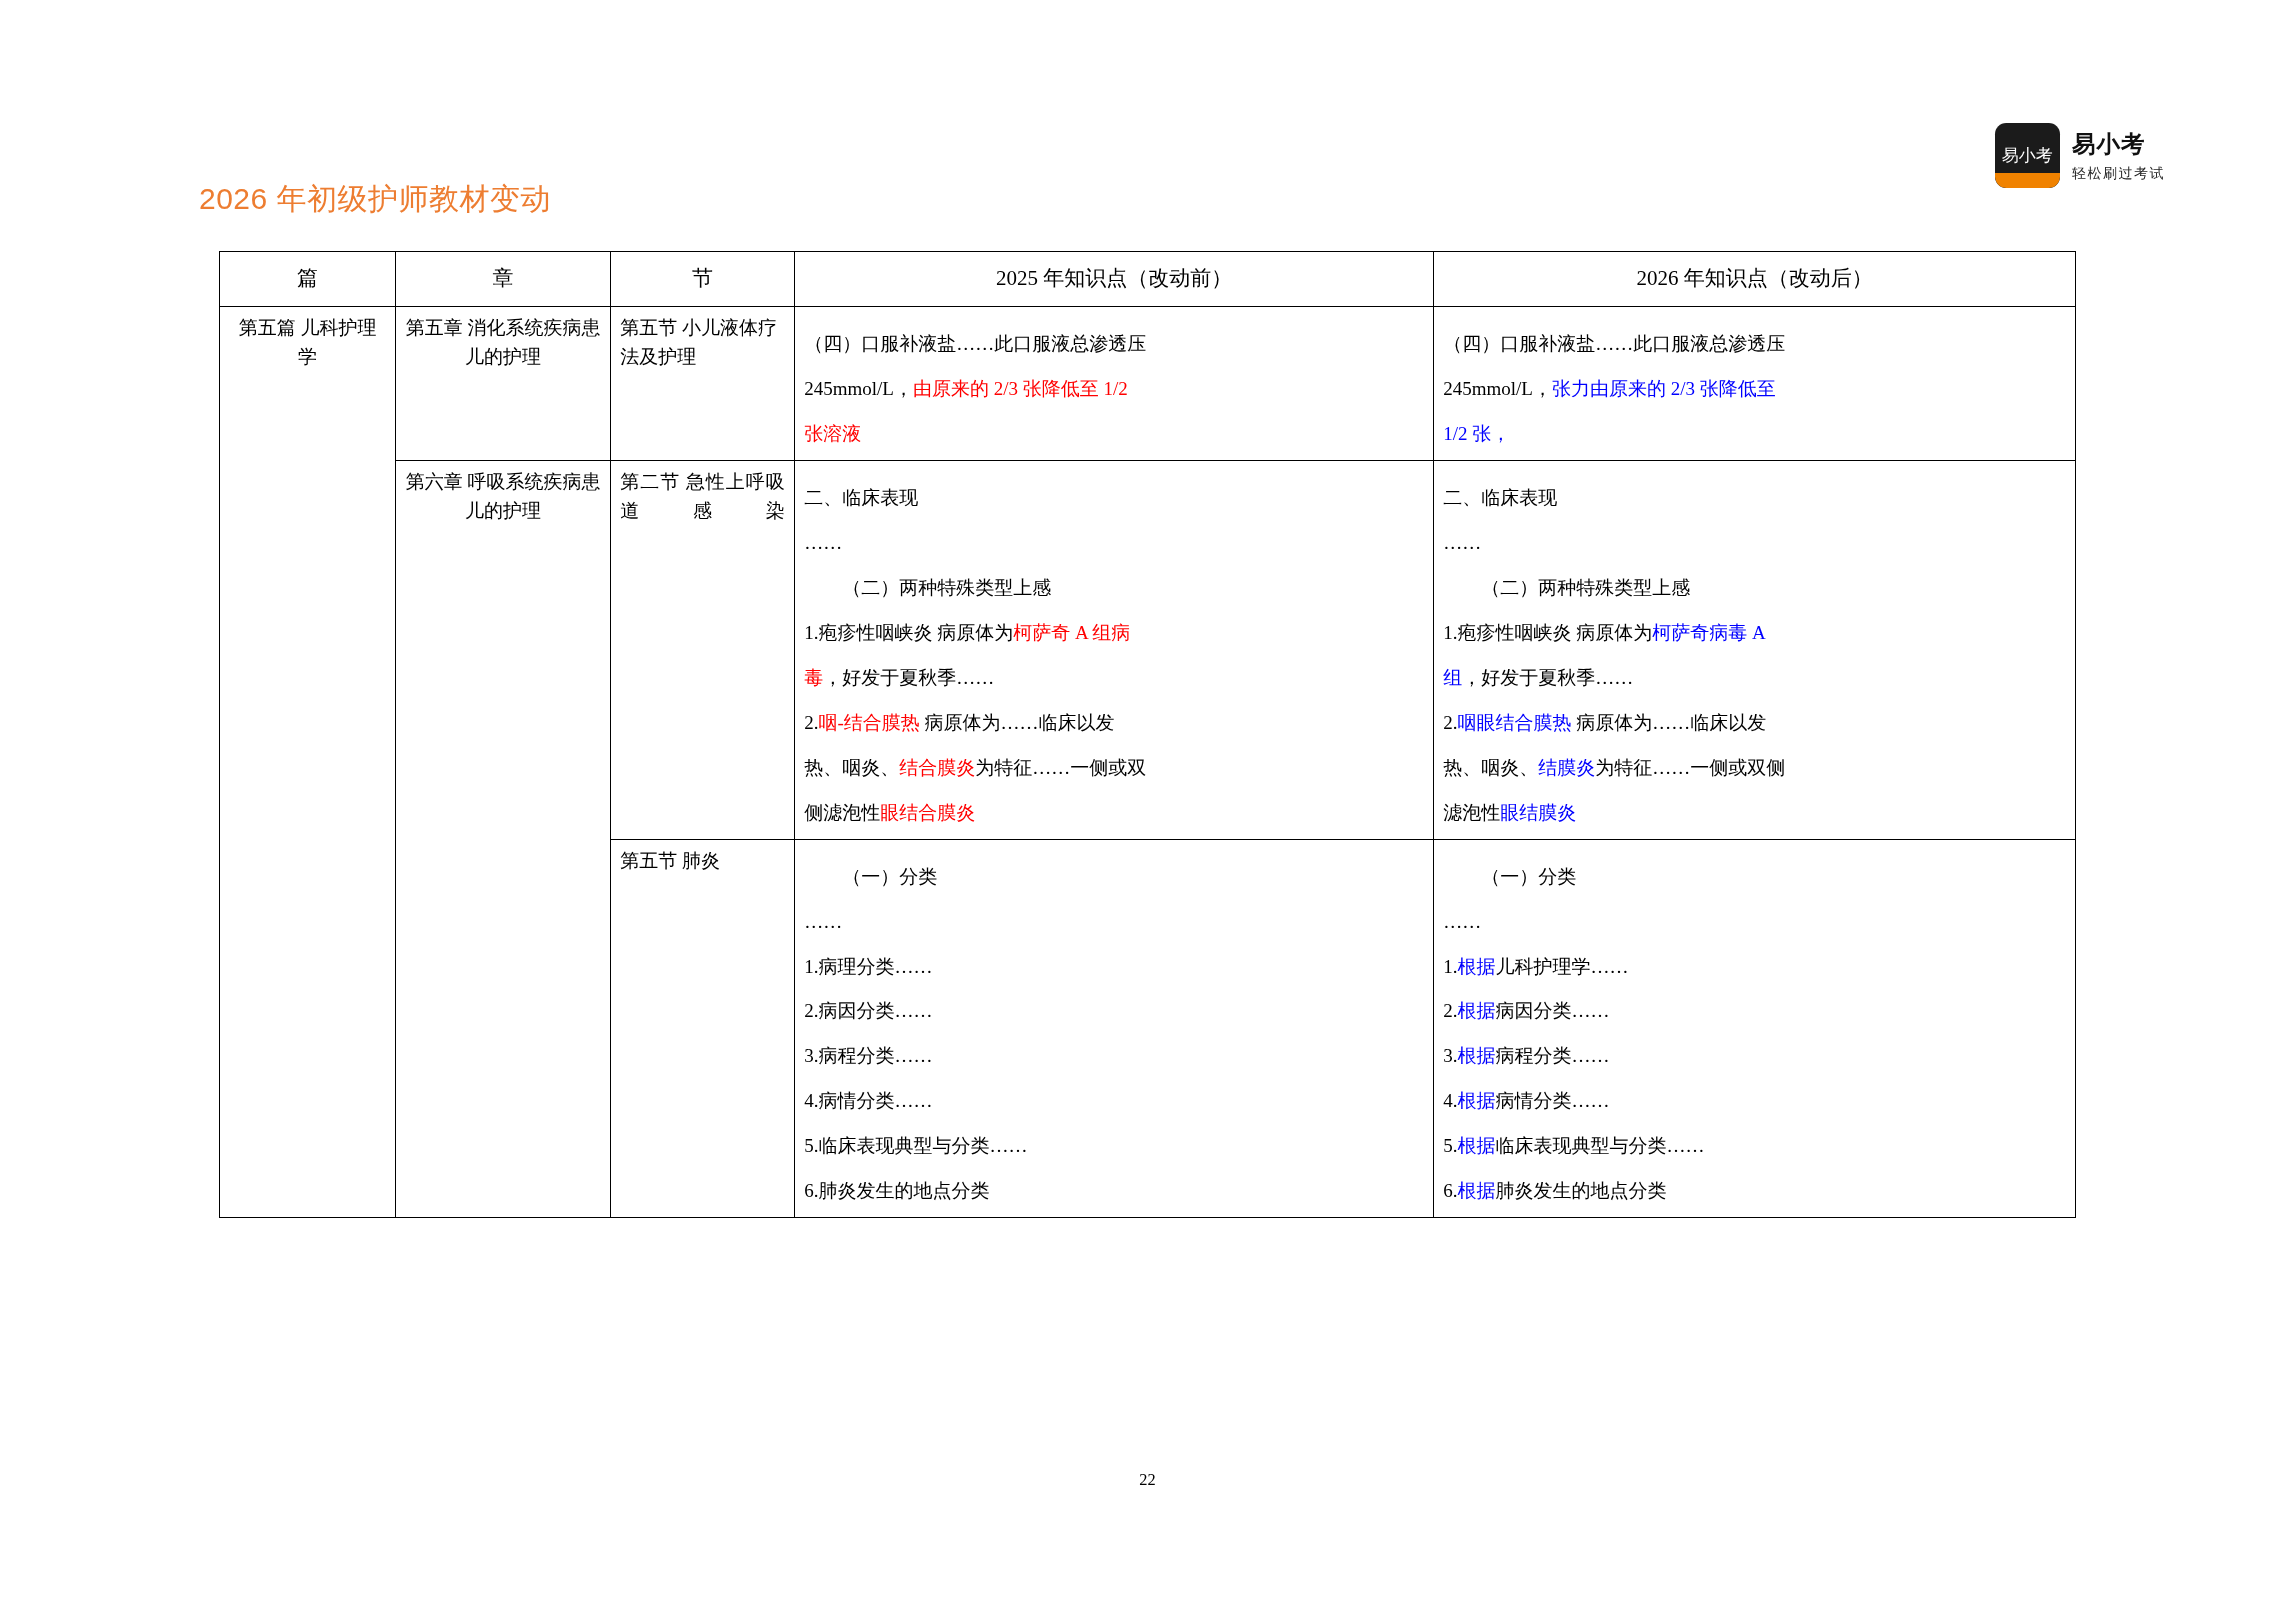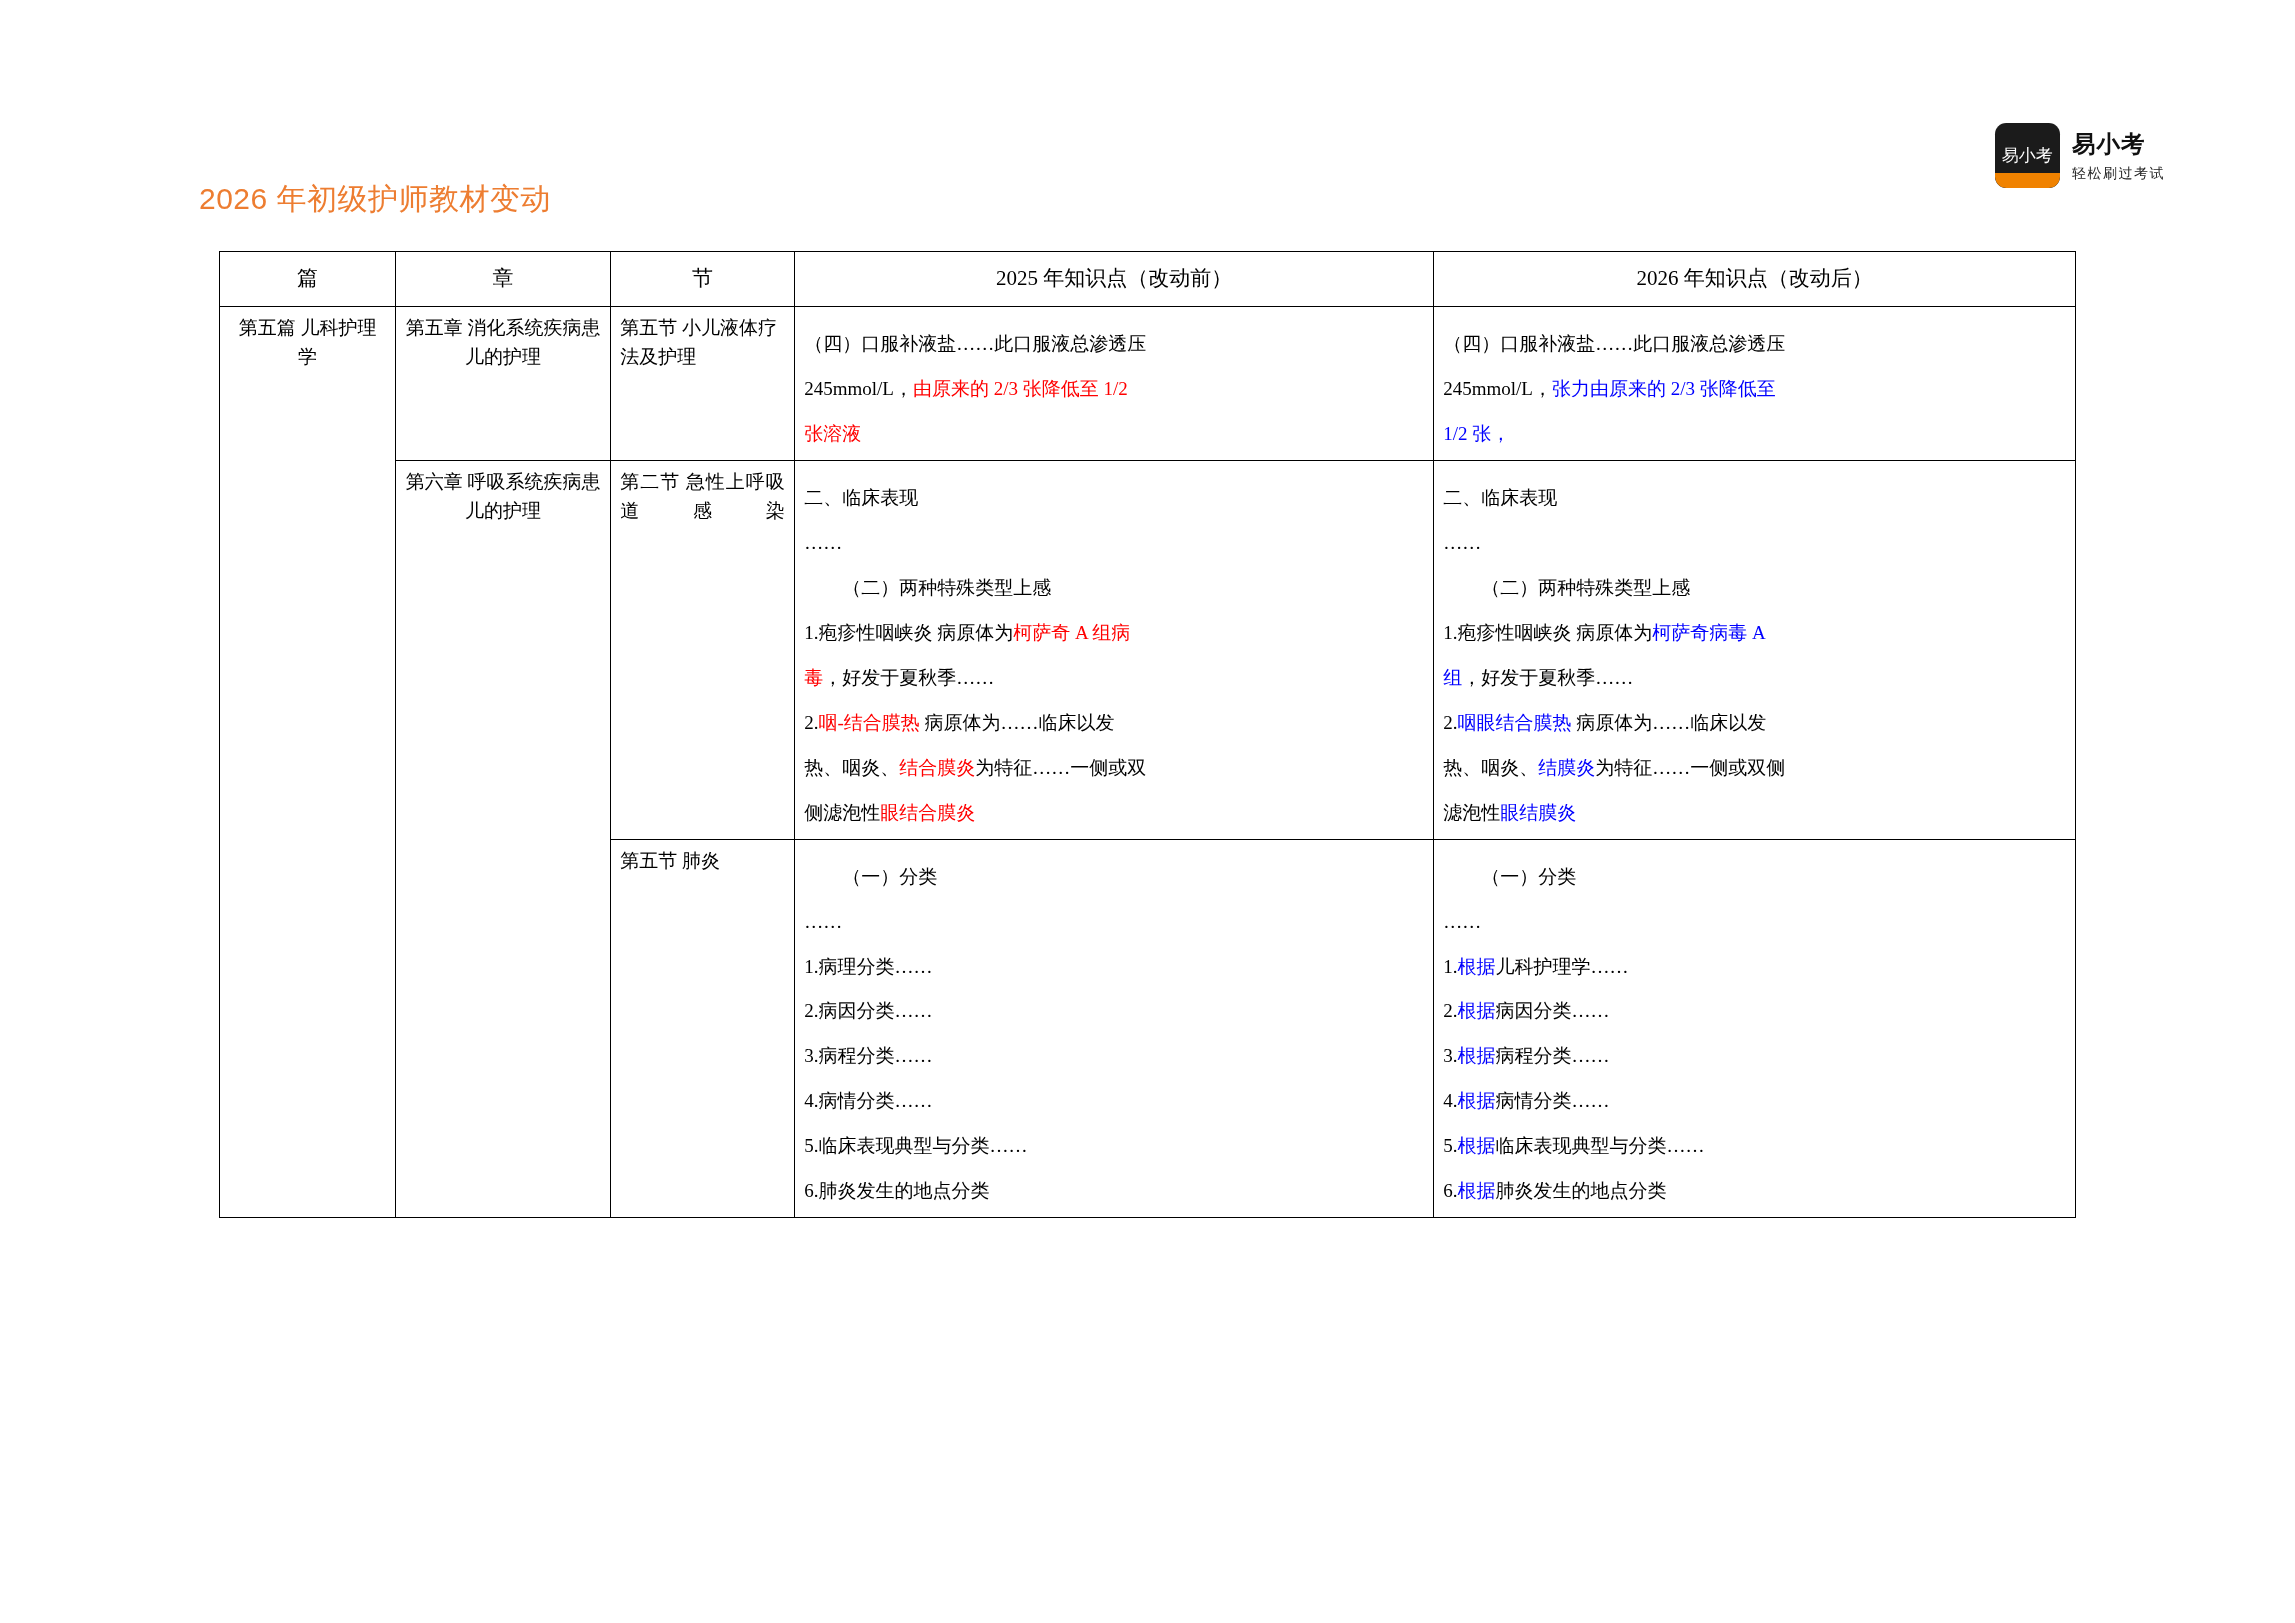--- a/index.html
+++ b/index.html
@@ -267,15 +267,16 @@
           <p><span>2.</span><span class="blue">根据</span><span>病因分类……</span></p>
           <p><span>3.</span><span class="blue">根据</span><span>病程分类……</span></p>
           <p><span>4.</span><span class="blue">根据</span><span>病情分类……</span></p>
           <p><span>5.</span><span class="blue">根据</span><span>临床表现典型与分类……</span></p>
           <p><span>6.</span><span class="blue">根据</span><span>肺炎发生的地点分类</span></p>
         </td>
       </tr>
     </tbody>
   </table>
 
+  <div class="page-number">22</div>
 
 </div>
 
 
 </body></html>

